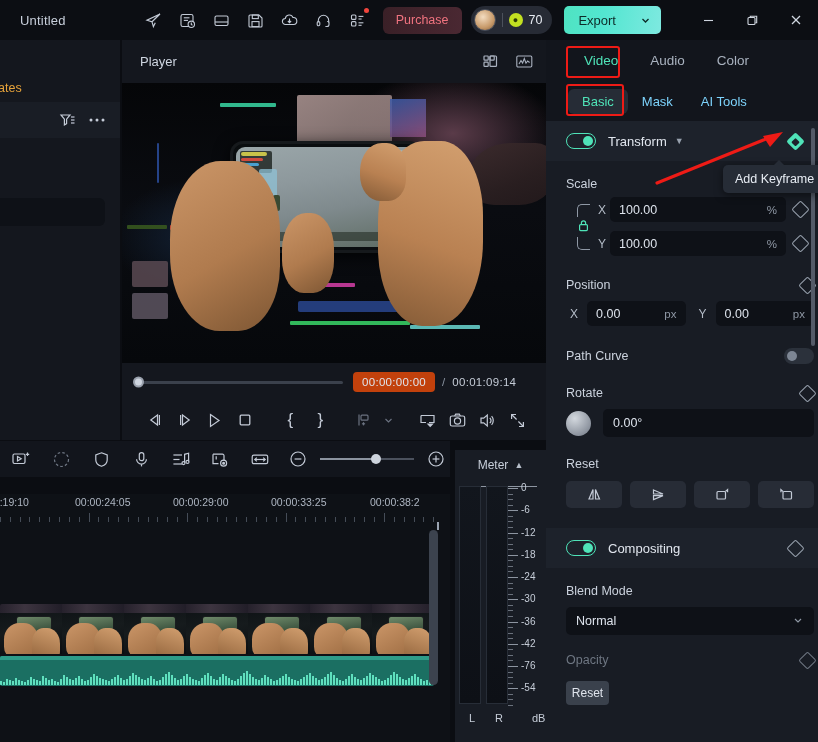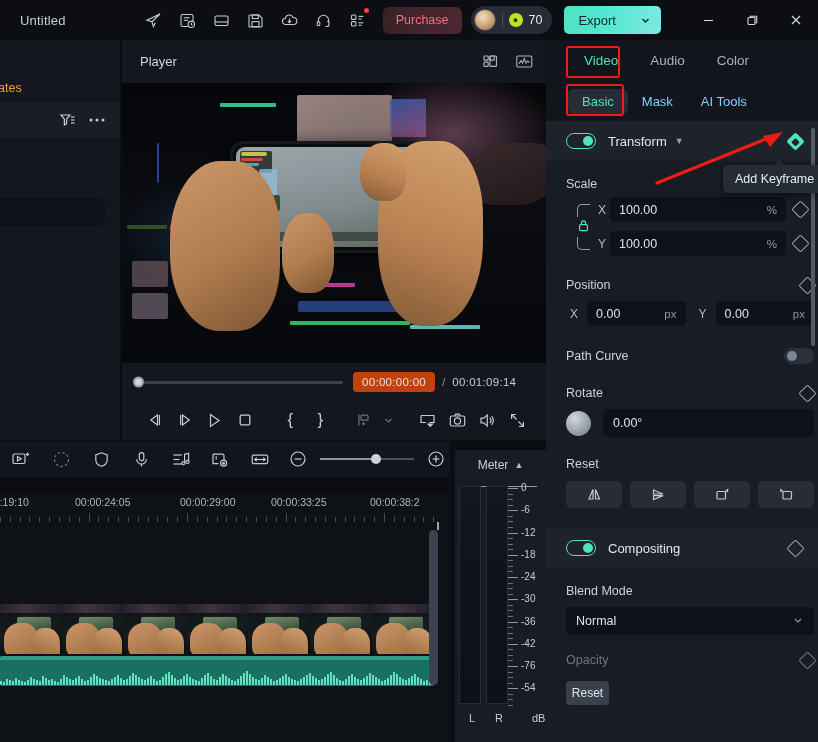--- a/index.html
+++ b/index.html
@@ -936,21 +936,21 @@
             <line x1="5.6" y1="9" x2="12.4" y2="9"></line>
             <line x1="9" y1="5.6" x2="9" y2="12.4"></line>
         </svg>
       </span>
     </div>
   </div>
 
   <div class="tl-ruler">
     <div class="ruler-label" style="left:-12px">00:19:10</div>
     <div class="ruler-label" style="left:75px">00:00:24:05</div>
-    <div class="ruler-label" style="left:180px">00:00:29:00</div>
+    <div class="ruler-label" style="left:173px">00:00:29:00</div>
     <div class="ruler-label" style="left:271px">00:00:33:25</div>
     <div class="ruler-label" style="left:370px">00:00:38:2</div>
     <div id="ruler-ticks">
         <div class="ruler-tick" style="left:-0.2px;height:5px;"></div>
         <div class="ruler-tick" style="left:9.7px;height:5px;"></div>
         <div class="ruler-tick" style="left:19.5px;height:5px;"></div>
         <div class="ruler-tick" style="left:29.4px;height:5px;"></div>
         <div class="ruler-tick" style="left:39.3px;height:5px;"></div>
         <div class="ruler-tick" style="left:49.1px;height:5px;"></div>
         <div class="ruler-tick" style="left:59.0px;height:5px;"></div>

